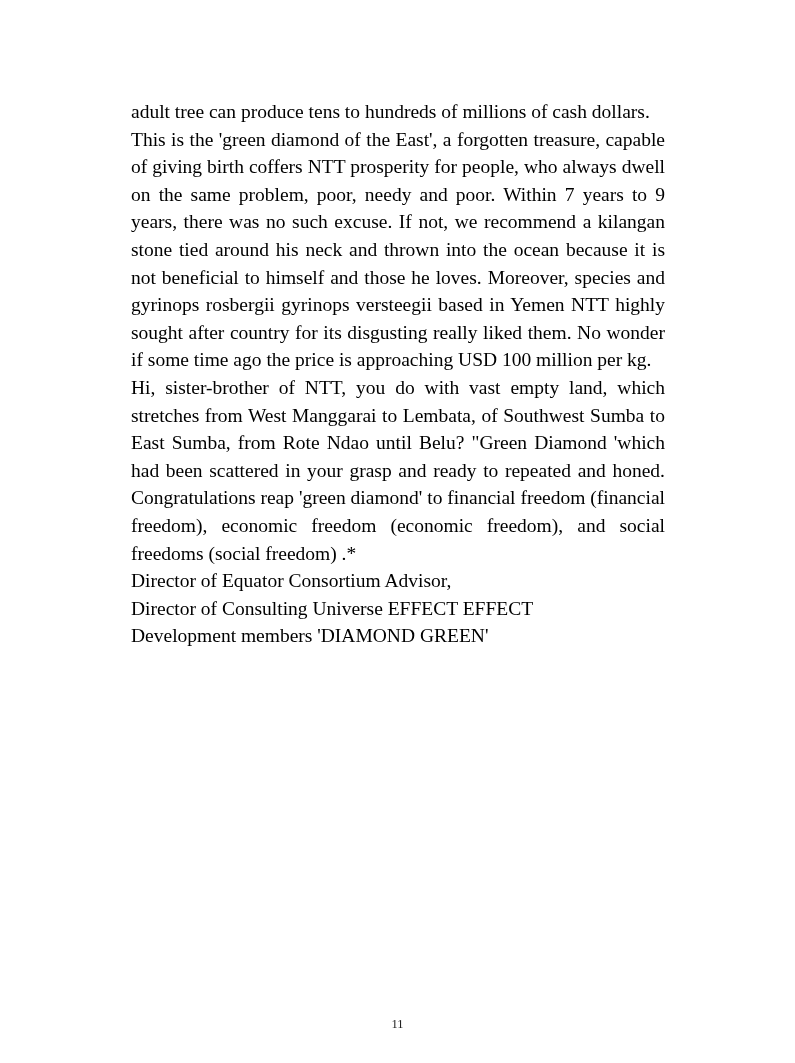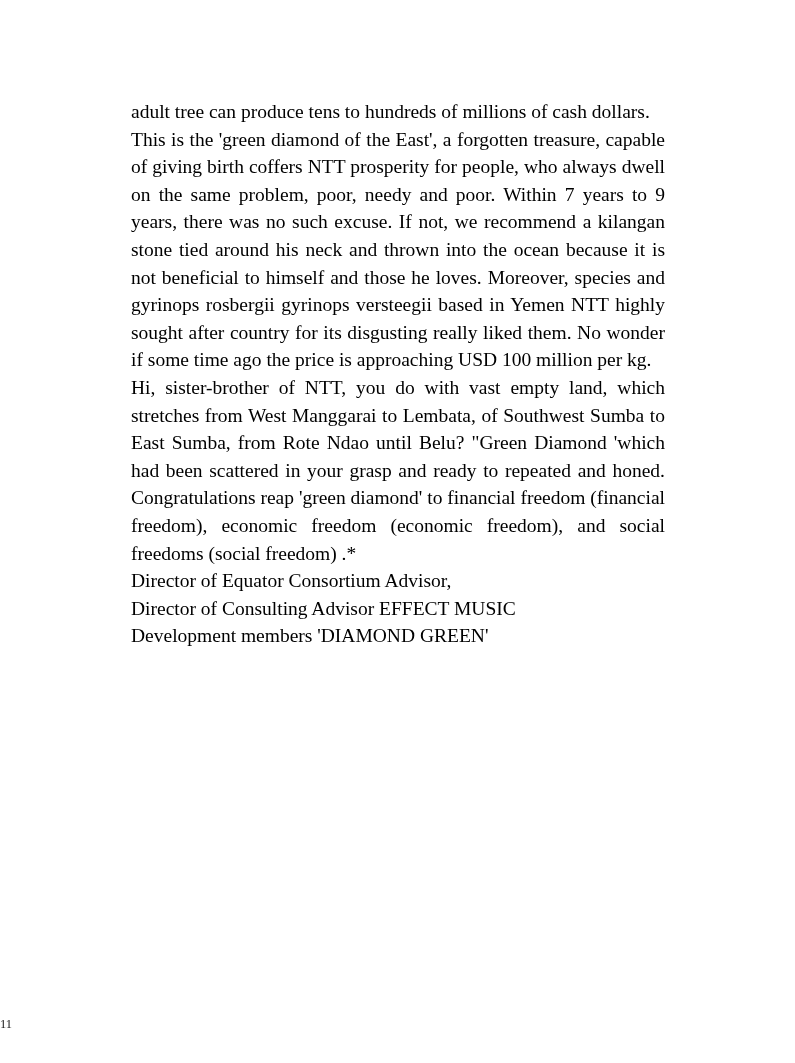--- a/index.html
+++ b/index.html
@@ -43,38 +43,38 @@
     font-size: 19.5px;
     line-height: 27.6px;
     text-align: left;
     margin: 0;
   }
   .page-number {
     position: absolute;
     left: 0;
     top: 1017px;
     width: 795px;
-    text-align: left;
+    text-align: center;
     font-size: 12.5px;
     font-family: "Liberation Serif", serif;
     color: #1a1a1a;
   }
 </style>
 </head>
 <body>
 
 <div class="page">
   <div class="content">
 
     <p class="para">adult tree can produce tens to hundreds of millions of cash dollars.</p>
     <p class="para">This is the 'green diamond of the East', a forgotten treasure, capable of giving birth coffers NTT prosperity for people, who always dwell on the same problem, poor, needy and poor. Within 7 years to 9 years, there was no such excuse. If not, we recommend a kilangan stone tied around his neck and thrown into the ocean because it is not beneficial to himself and those he loves. Moreover, species and gyrinops rosbergii gyrinops versteegii based in Yemen NTT highly sought after country for its disgusting really liked them. No wonder if some time ago the price is approaching USD 100 million per kg.</p>
     <p class="para">Hi, sister-brother of NTT, you do with vast empty land, which stretches from West Manggarai to Lembata, of Southwest Sumba to East Sumba, from Rote Ndao until Belu? "Green Diamond 'which had been scattered in your grasp and ready to repeated and honed. Congratulations reap 'green diamond' to financial freedom (financial freedom), economic freedom (economic freedom), and social freedoms (social freedom) .*</p>
 
     <div class="sig-block">
       <p class="sig-line">Director of Equator Consortium Advisor,</p>
-      <p class="sig-line">Director of Consulting Advisor EFFECT MUSIC</p>
+      <p class="sig-line">Director of Consulting Universe EFFECT EFFECT</p>
       <p class="sig-line">Development members 'DIAMOND GREEN'</p>
     </div>
 
   </div>
 
   <div class="page-number">11</div>
 </div>
 
 </body></html>

